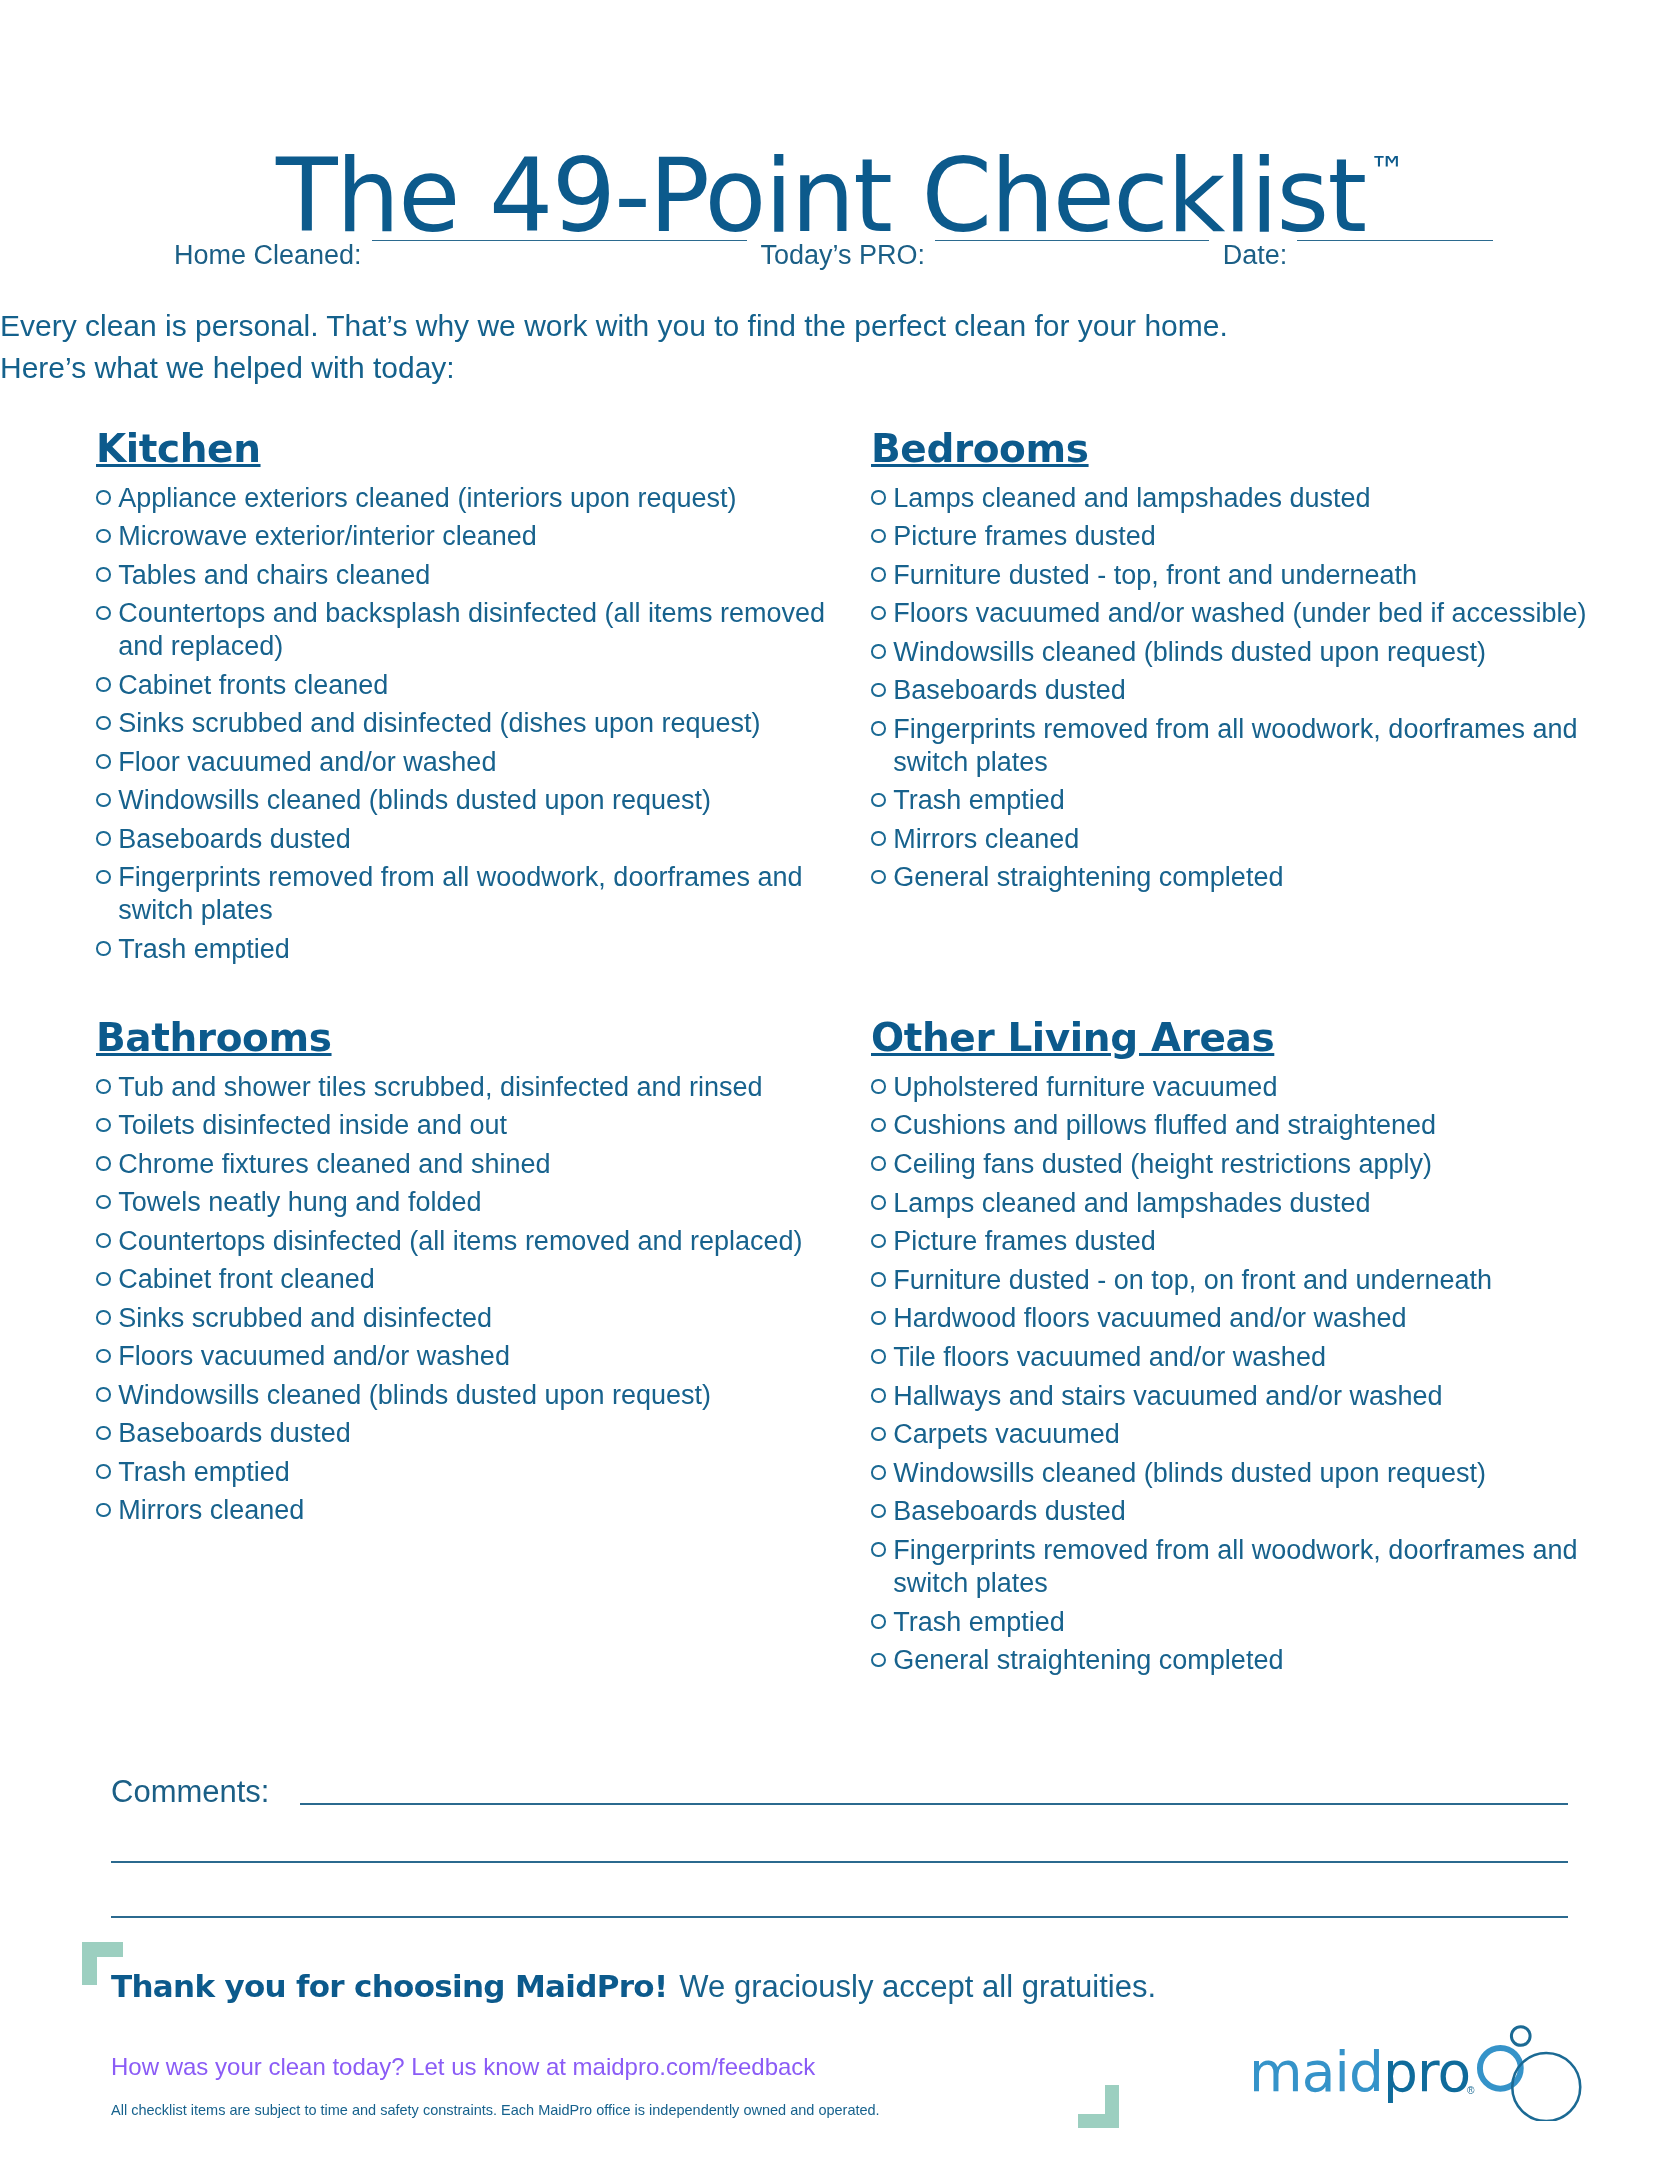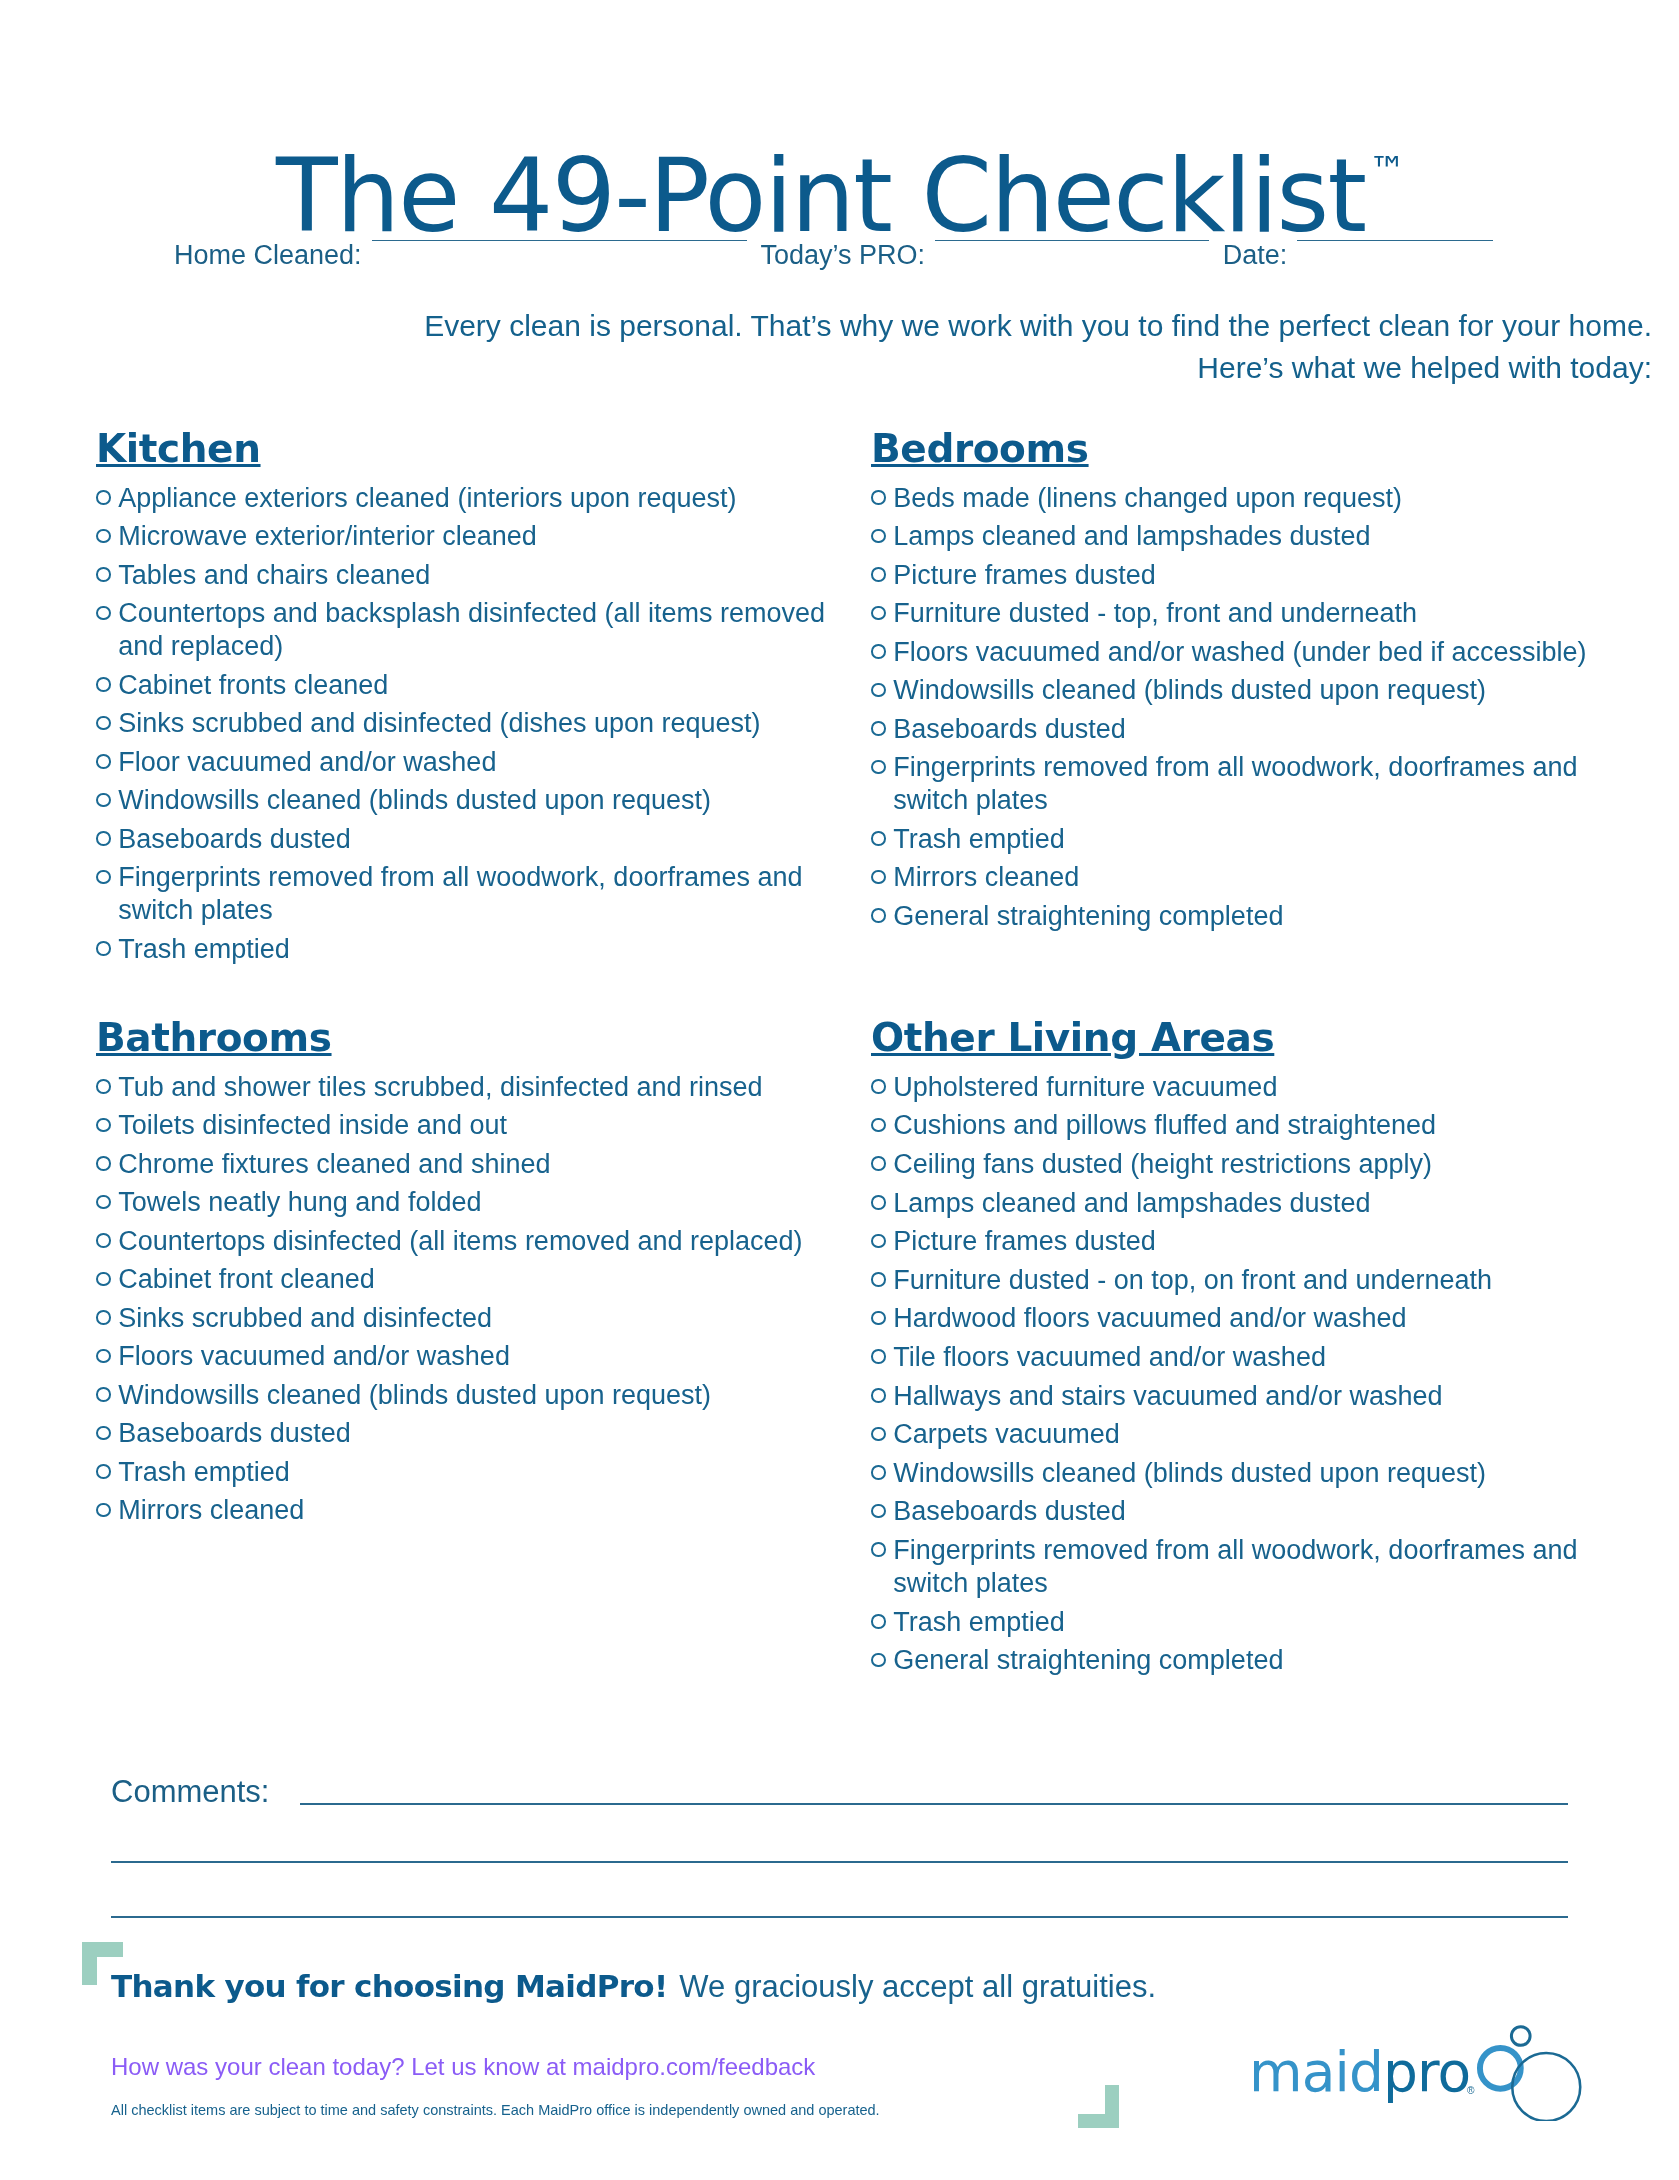--- a/index.html
+++ b/index.html
@@ -8,21 +8,21 @@
   .title { position: absolute; top: 78px; left: 0; width: 1680px; text-align: center;
            font-family: "DejaVu Sans", sans-serif; font-weight: normal; font-size: 101px;
            letter-spacing: -1.7px; color: #0c5a8c; line-height: 1; }
   .title sup { font-size: 37px; vertical-align: top; position: relative; top: 6.8px; margin-left: 3.4px; }
 
   .fields { position: absolute; top: 240px; left: 174px; width: 1337px; display: flex;
             font-size: 27px; color: #1b5f86; }
   .fields .lbl { white-space: nowrap; margin-right: 10.2px; }
   .fields .line { border-bottom: 1.7px solid #2b6a8f; height: 0; margin-bottom: 6.8px; margin-right: 13.6px; }
 
-  .intro { position: absolute; top: 305px; left: 0; width: 1652px; text-align: right;
+  .intro { position: absolute; top: 305px; left: 0; width: 1652px; text-align: left;
            font-size: 30px; line-height: 42px; color: #14618c; }
 
   .section { position: absolute; }
   .section h2 { margin: 0 0 6.8px 0; font-family: "DejaVu Sans", sans-serif; font-weight: bold;
                 font-size: 39px; color: #0c5a8c; letter-spacing: -0.4px; line-height: 53px; text-decoration: underline; }
   .section ul { list-style: none; margin: 0; padding: 0; }
   .section li { display: flex; align-items: flex-start; font-size: 27px; line-height: 33px;
                 margin-bottom: 5.5px; color: #17628d; }
   .bullet { flex: 0 0 auto; width: 14.5px; height: 14.5px; border: 2.1px solid #1b6a94; border-radius: 50%;
             margin-top: 8.5px; margin-right: 7.7px; box-sizing: border-box; }
@@ -127,24 +127,20 @@
         <span class="item-text">Trash emptied</span>
       </li>
     </ul>
 </div>
 
 <div class="section" id="bedrooms">
   <h2>Bedrooms</h2>
   <ul>
       <li>
         <span class="bullet"></span>
-        <span class="item-text">Beds made (linens changed upon request)</span>
-      </li>
-      <li>
-        <span class="bullet"></span>
         <span class="item-text">Lamps cleaned and lampshades dusted</span>
       </li>
       <li>
         <span class="bullet"></span>
         <span class="item-text">Picture frames dusted</span>
       </li>
       <li>
         <span class="bullet"></span>
         <span class="item-text">Furniture dusted - top, front and underneath</span>
       </li>

